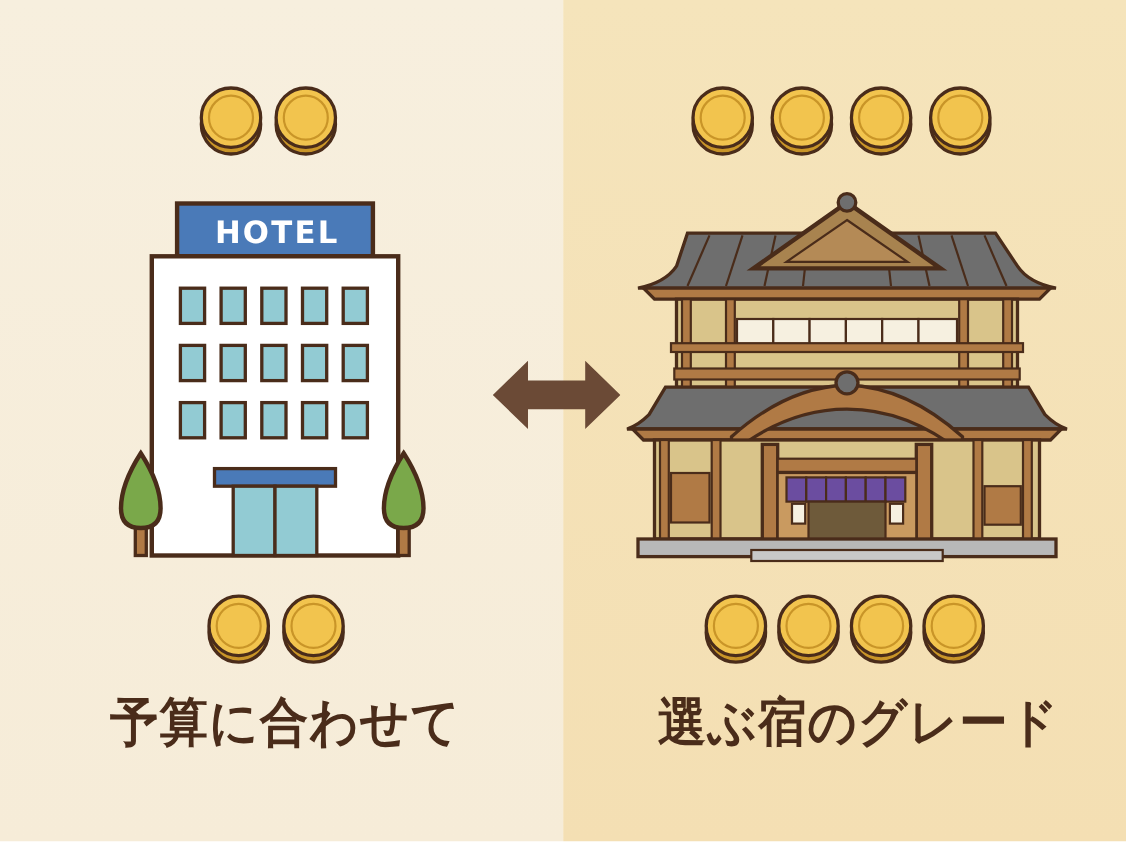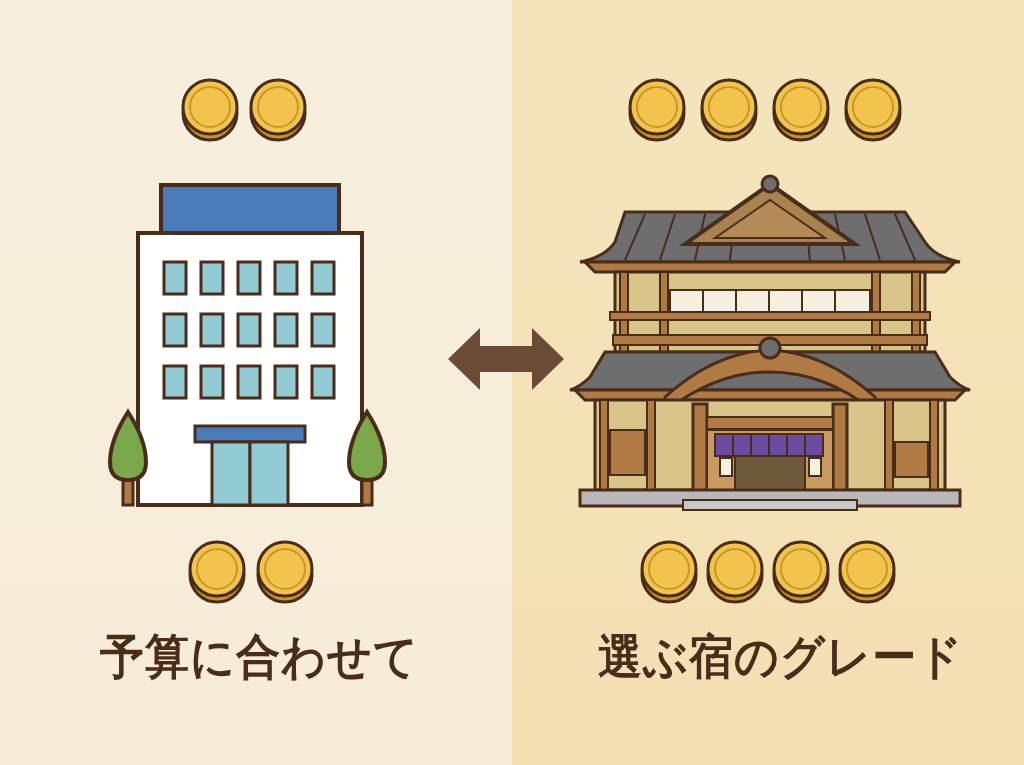--- a/index.html
+++ b/index.html
@@ -82,20 +82,21 @@
     <rect x="95" y="246" width="110" height="16" fill="#4a7ab8" stroke="#4a2c1a" stroke-width="3"></rect>
 
     <rect x="112" y="262" width="38" height="63" fill="#92cbd3" stroke="#4a2c1a" stroke-width="3"></rect>
     <rect x="150" y="262" width="38" height="63" fill="#92cbd3" stroke="#4a2c1a" stroke-width="3"></rect>
 
     <rect x="23" y="280" width="10" height="45" fill="#b07a45" stroke="#4a2c1a" stroke-width="3"></rect>
     <path d="M28 232 Q10 260 10 282 Q10 300 28 300 Q46 300 46 282 Q46 260 28 232 Z" fill="#7aa84a" stroke="#4a2c1a" stroke-width="4"></path>
     <rect x="262" y="280" width="10" height="45" fill="#b07a45" stroke="#4a2c1a" stroke-width="3"></rect>
     <path d="M267 232 Q249 260 249 282 Q249 300 267 300 Q285 300 285 282 Q285 260 267 232 Z" fill="#7aa84a" stroke="#4a2c1a" stroke-width="4"></path>
   </svg>
+  <div class="abs" style="left:61px; top:9px; width:182px; height:44px; display:flex; align-items:center; justify-content:center; color:#ffffff; font-size:28px; font-weight:bold; letter-spacing:2px;">HOTEL</div>
 </div>
 
 <div class="abs" style="left:448px; top:328px;">
   <svg width="116" height="62" viewBox="0 0 116 62">
     <path d="M0 31 L32 0 L32 18 L84 18 L84 0 L116 31 L84 62 L84 44 L32 44 L32 62 Z" fill="#6b4a36"></path>
   </svg>
 </div>
 
 <div class="abs" style="left:565px; top:172px;">
   <svg width="410" height="340" viewBox="0 0 410 340">

